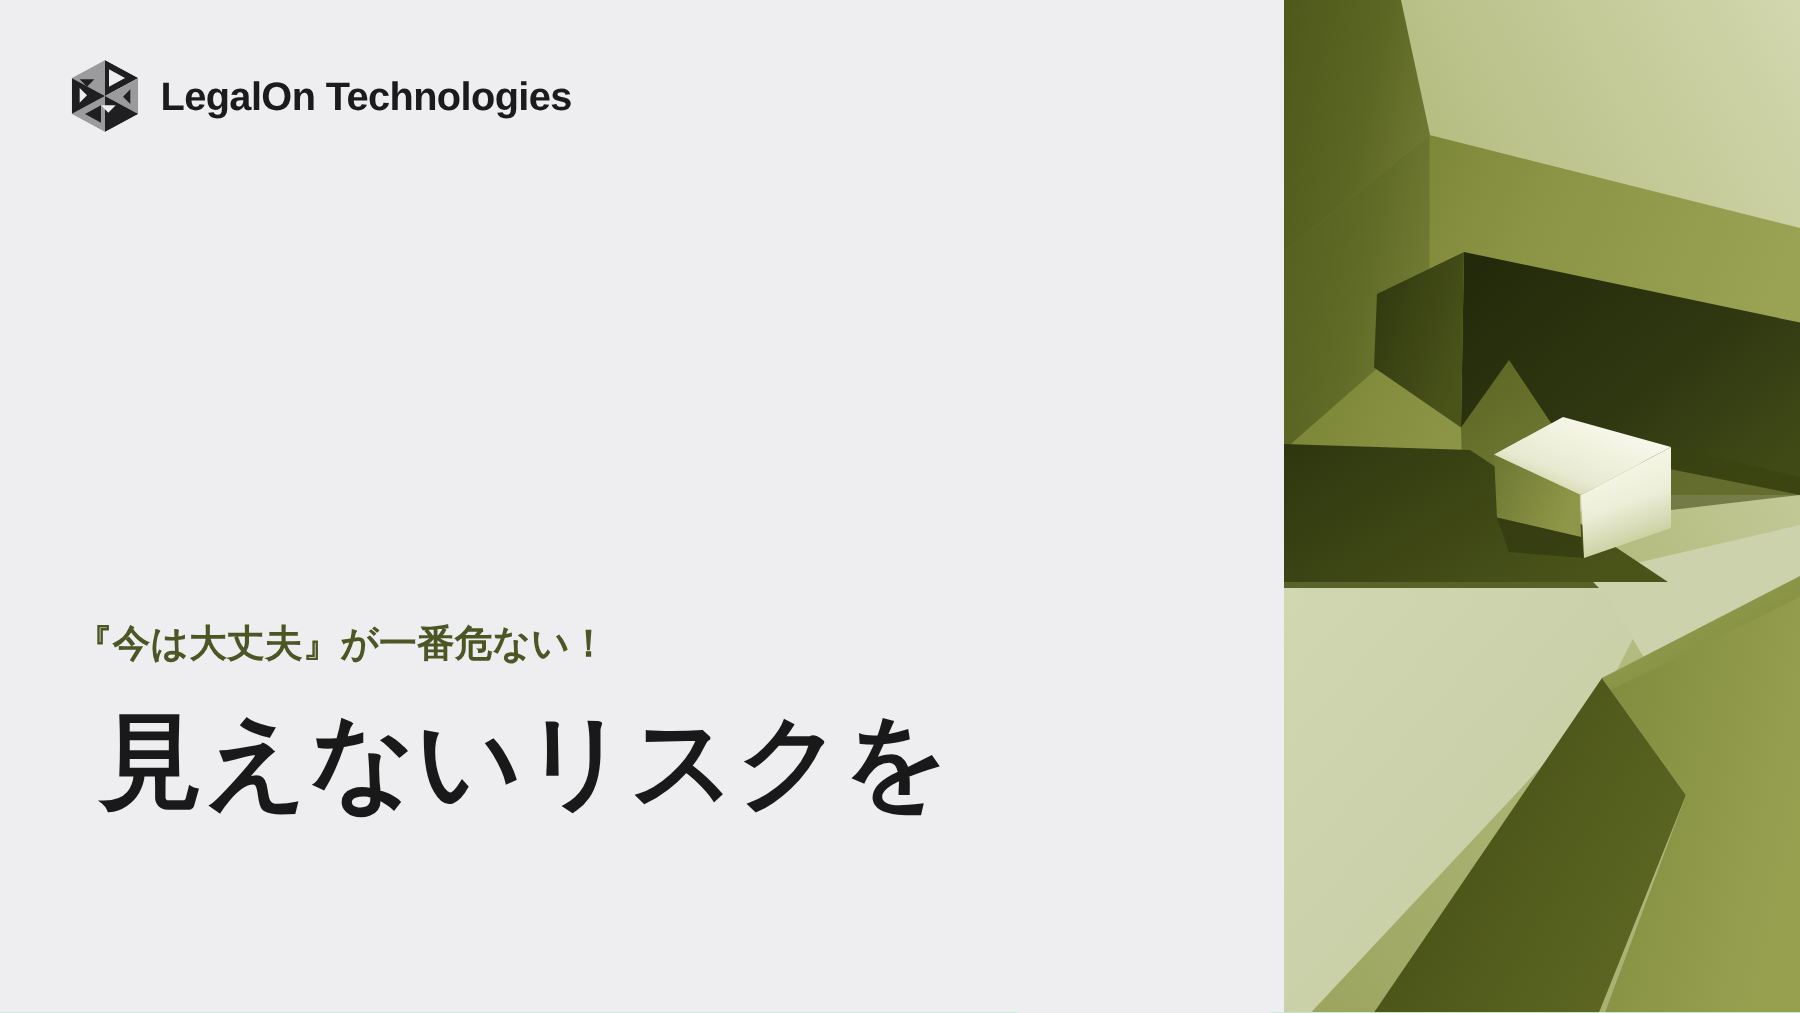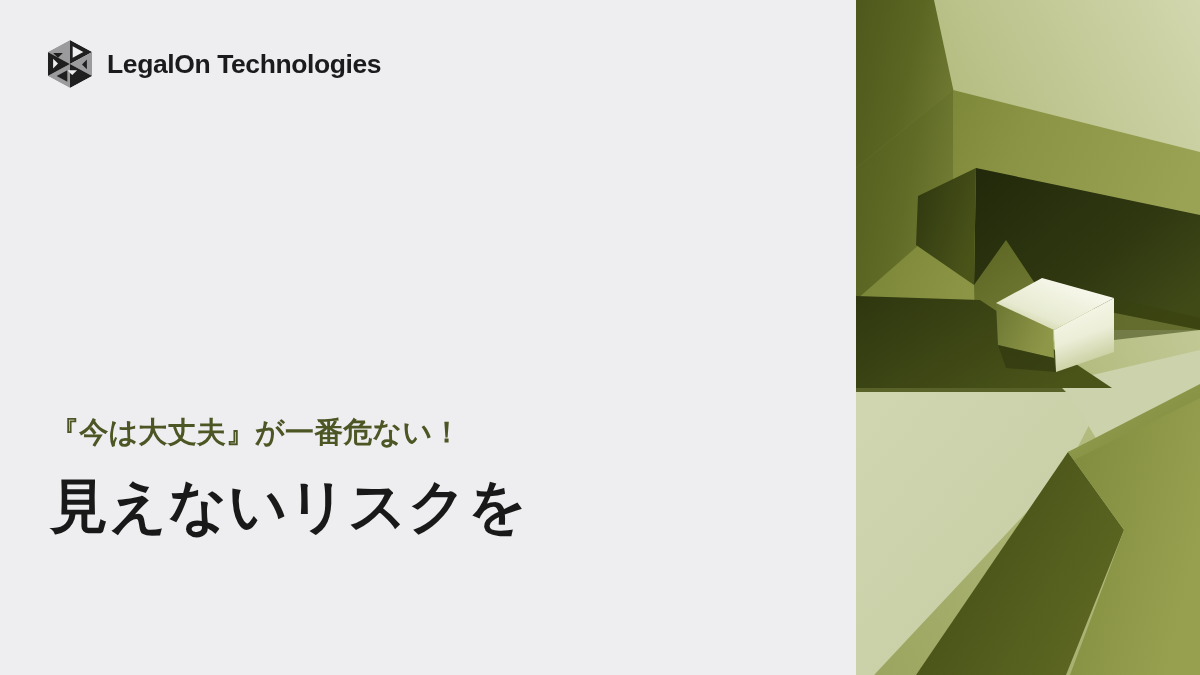--- a/index.html
+++ b/index.html
@@ -53,35 +53,35 @@
   }
 
   
   #headline-block {
     position: absolute;
     left: 50px;
     top: 414px;
     width: 790px;
   }
   #eyebrow {
-    font-size: 29px;
+    font-size: 25px;
     font-weight: 700;
     color: #4c5624;
     letter-spacing: 0.2px;
     line-height: 1.25;
     margin: 0 0 17px 0;
     white-space: nowrap;
   }
   .headline-line {
-    font-size: 58px;
+    font-size: 69px;
     font-weight: 700;
     color: #191919;
     letter-spacing: 0.5px;
     line-height: 1.34;
-    margin: 0;
+    margin: 16px;
     white-space: nowrap;
   }
 
   
   #artwork-panel {
     position: absolute;
     left: 856px;
     top: 0;
     width: 344px;
     height: 675px;

